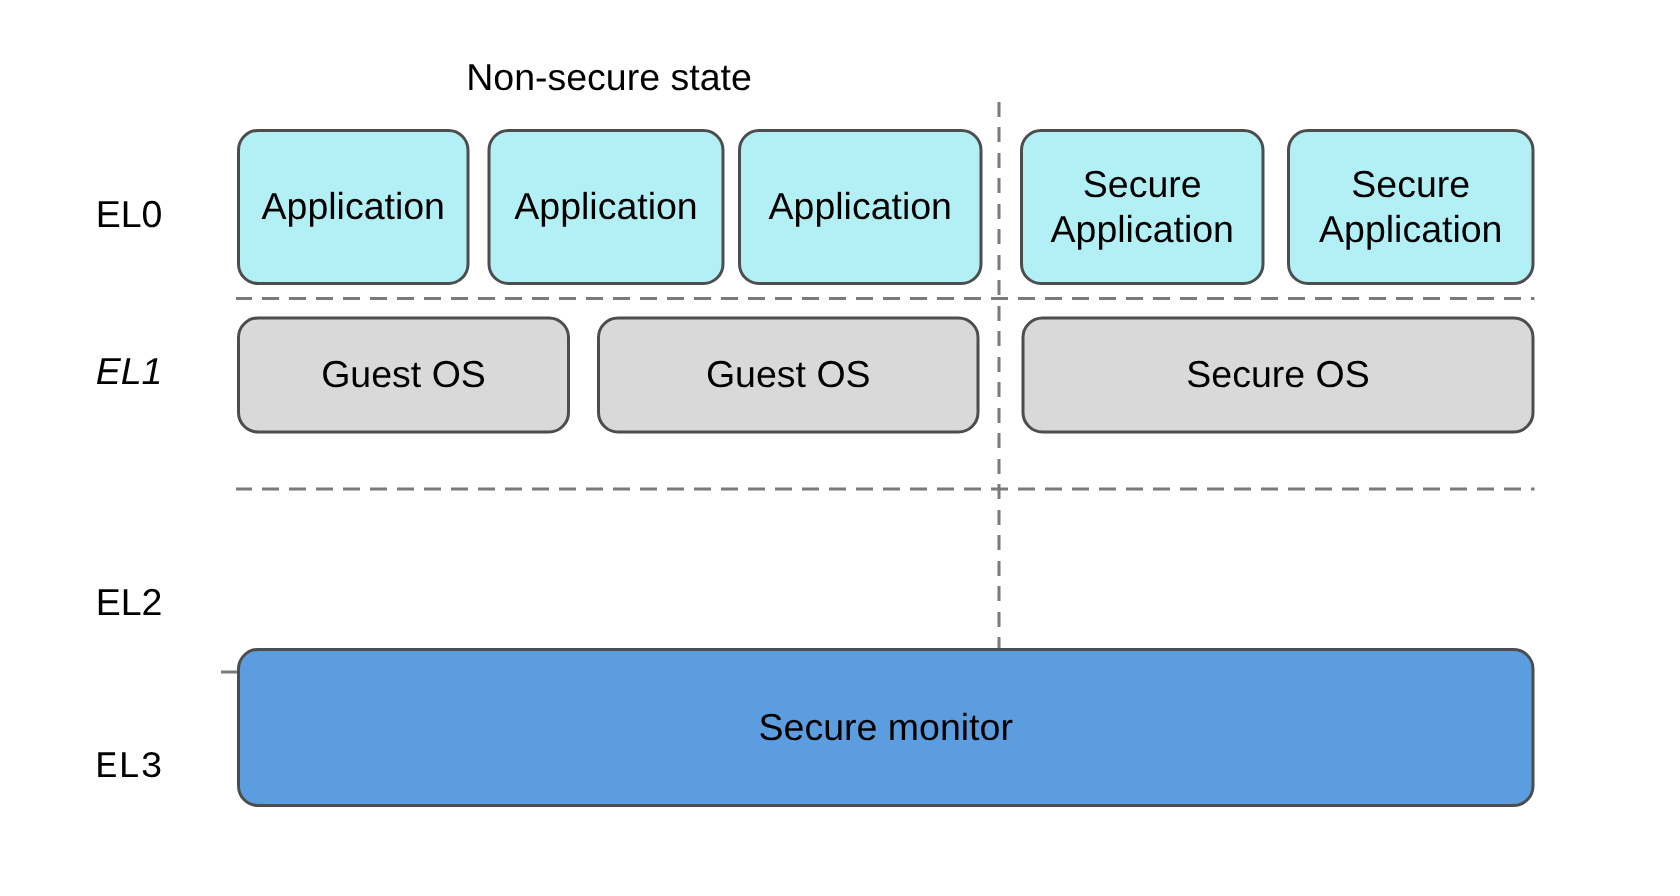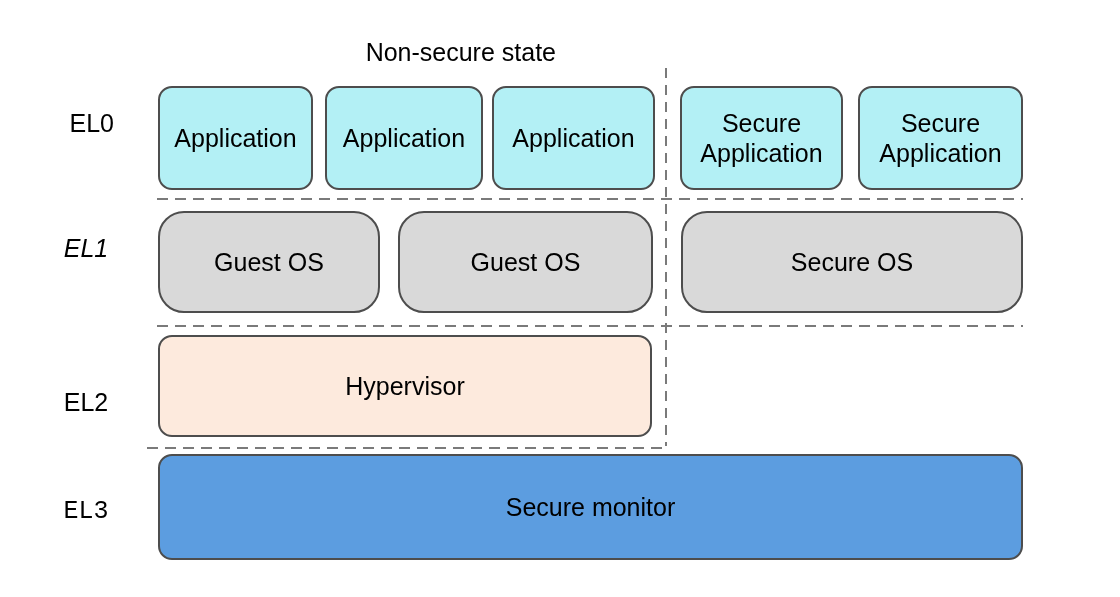--- a/index.html
+++ b/index.html
@@ -14,21 +14,21 @@
   body{font-family:"Liberation Sans", sans-serif;color:#000;}
   .canvas{
     position:relative;
     width:1120px;height:597px;
     background:#ffffff;
     overflow:hidden;
   }
   .state-title{
     position:absolute;
     width:300px;
-    text-align:right;
+    text-align:center;
     font-size:25px;
     line-height:28px;
     top:38px;
     white-space:nowrap;
   }
   .el-label{
     position:absolute;
     left:58px;width:56px;height:30px;
     text-align:center;
     font-size:25px;line-height:30px;
@@ -51,32 +51,32 @@
   .hline{
     position:absolute;height:2px;
     background-image:repeating-linear-gradient(to right, var(--dash) 0 11px, transparent 11px 18px);
   }
   .vline{
     position:absolute;width:2px;
     background-image:repeating-linear-gradient(to bottom, var(--dash) 0 10px, transparent 10px 17px);
   }
   
   .r0{top:86px;height:104px;}
-  .r1{top:211px;height:102px;border-radius:26px;}
+  .r1{top:211px;height:78px;}
   .r2{top:335px;height:102px;}
-  .r3{top:454px;height:106px;}
+  .r3{top:432px;height:106px;}
 </style>
 </head>
 <body>
 
 <div class="canvas">
 
   <div class="state-title" style="left:256px;">Non-secure state</div>
 
-  <div class="el-label" style="top:108px;text-align:right;">EL0</div>
+  <div class="el-label" style="top:128px;">EL0</div>
   <div class="el-label" style="top:233px;font-style:italic;">EL1</div>
   <div class="el-label" style="top:387px;">EL2</div>
   <div class="el-label" style="top:497px;font-family:Liberation Mono, monospace;">EL3</div>
 
   <div class="vline" style="left:665px;top:68px;height:378px;"></div>
   <div class="hline" style="left:157px;top:198px;width:866px;"></div>
   <div class="hline" style="left:157px;top:325px;width:866px;"></div>
   <div class="hline" style="left:147px;top:447px;width:515px;"></div>
 
   <div class="box app r0" style="left:158px;width:155px;">
@@ -98,21 +98,18 @@
   <div class="box os r1" style="left:158px;width:222px;">
     <span>Guest OS</span>
   </div>
   <div class="box os r1" style="left:398px;width:255px;">
     <span>Guest OS</span>
   </div>
   <div class="box os r1" style="left:681px;width:342px;">
     <span>Secure OS</span>
   </div>
 
-  <div class="box hyp r2" style="left:158px;width:494px;">
-    <span>Hypervisor</span>
-  </div>
 
   <div class="box mon r3" style="left:158px;width:865px;">
     <span>Secure monitor</span>
   </div>
 
 </div>
 
 </body></html>

